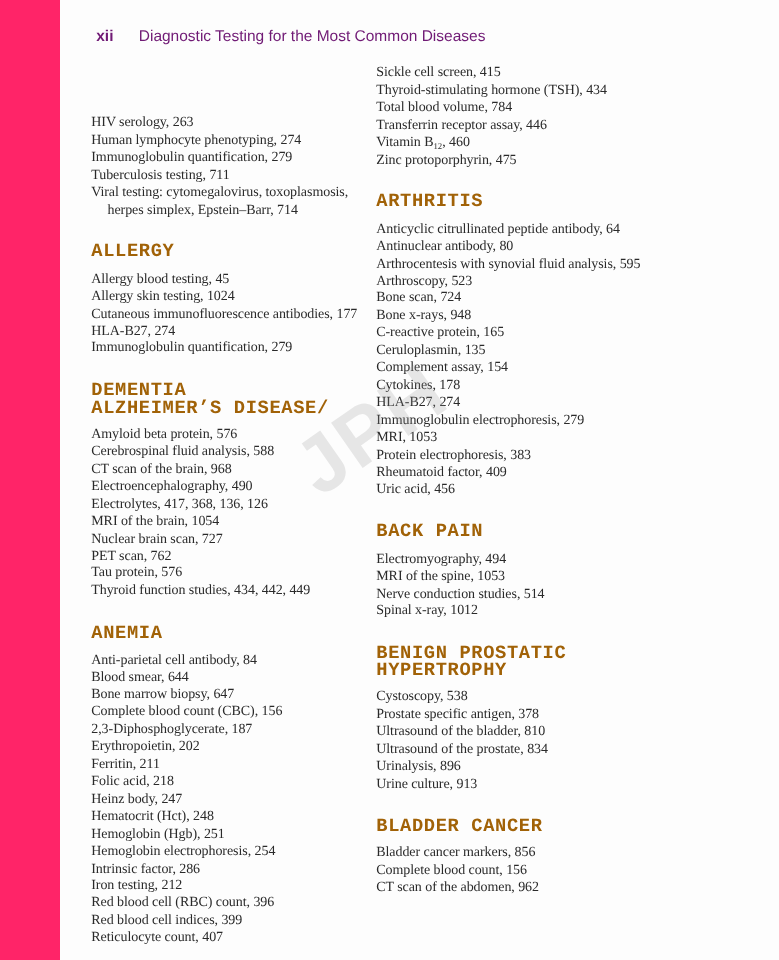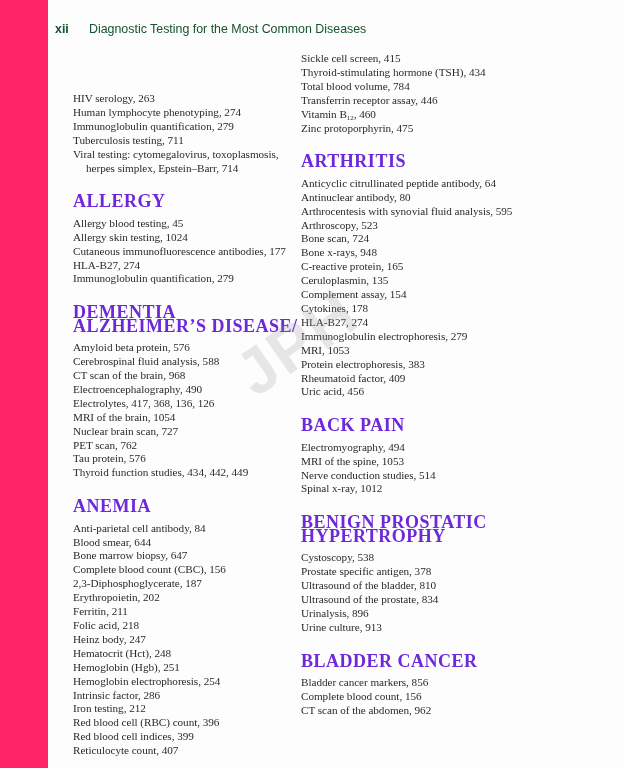--- a/index.html
+++ b/index.html
@@ -7,40 +7,40 @@
       width: 623px; height: 768px; overflow: hidden; position: relative;
       background: #fdfdfd;
       font-family: "Liberation Serif", "DejaVu Serif", serif;
       color: #2a2a2a;
     }
     .edge-band {
       position: absolute; left: 0; top: 0; width: 48px; height: 768px;
       background: #ff2468;
     }
     .running-head {
-      position: absolute; left: 55px; top: 22px;
+      position: absolute; left: 77px; top: 22px;
       font-family: "Liberation Sans", "DejaVu Sans", sans-serif;
-      font-size: 12.4px; color: #14532d;
+      font-size: 12.4px; color: #701a75;
       display: flex; align-items: baseline;
     }
     .running-head .folio { font-weight: bold; width: 34px; }
     .col {
       position: absolute; top: 52px;
     }
     .col-left { left: 73px; width: 235px; margin-top: 40px; }
     .col-right { left: 301px; width: 250px; }
     .entry {
       font-size: 11.2px; line-height: 13.9px; white-space: nowrap;
       letter-spacing: -0.05px;
     }
     .entry.cont { padding-left: 13px; }
     .heading {
-      font-family: Liberation Serif, serif;
-      font-weight: bold; color: #6d28d9;
-      font-size: 18px; line-height: 13.4px; letter-spacing: 0.5px;
+      font-family: Liberation Mono, monospace;
+      font-weight: bold; color: #a16207;
+      font-size: 15px; line-height: 13.4px; letter-spacing: 0.5px;
       margin-top: 14px; margin-bottom: 8px;
     }
     sub { font-size: 7px; vertical-align: -2px; line-height: 0; }
     .watermark {
       position: absolute; left: 222px; top: 350px;
       font-family: "Liberation Sans", "DejaVu Sans", sans-serif;
       font-weight: bold; font-size: 64px; color: rgba(150,150,150,0.22);
       transform: rotate(-35deg); transform-origin: left top;
       letter-spacing: 2px; pointer-events: none;
     }

